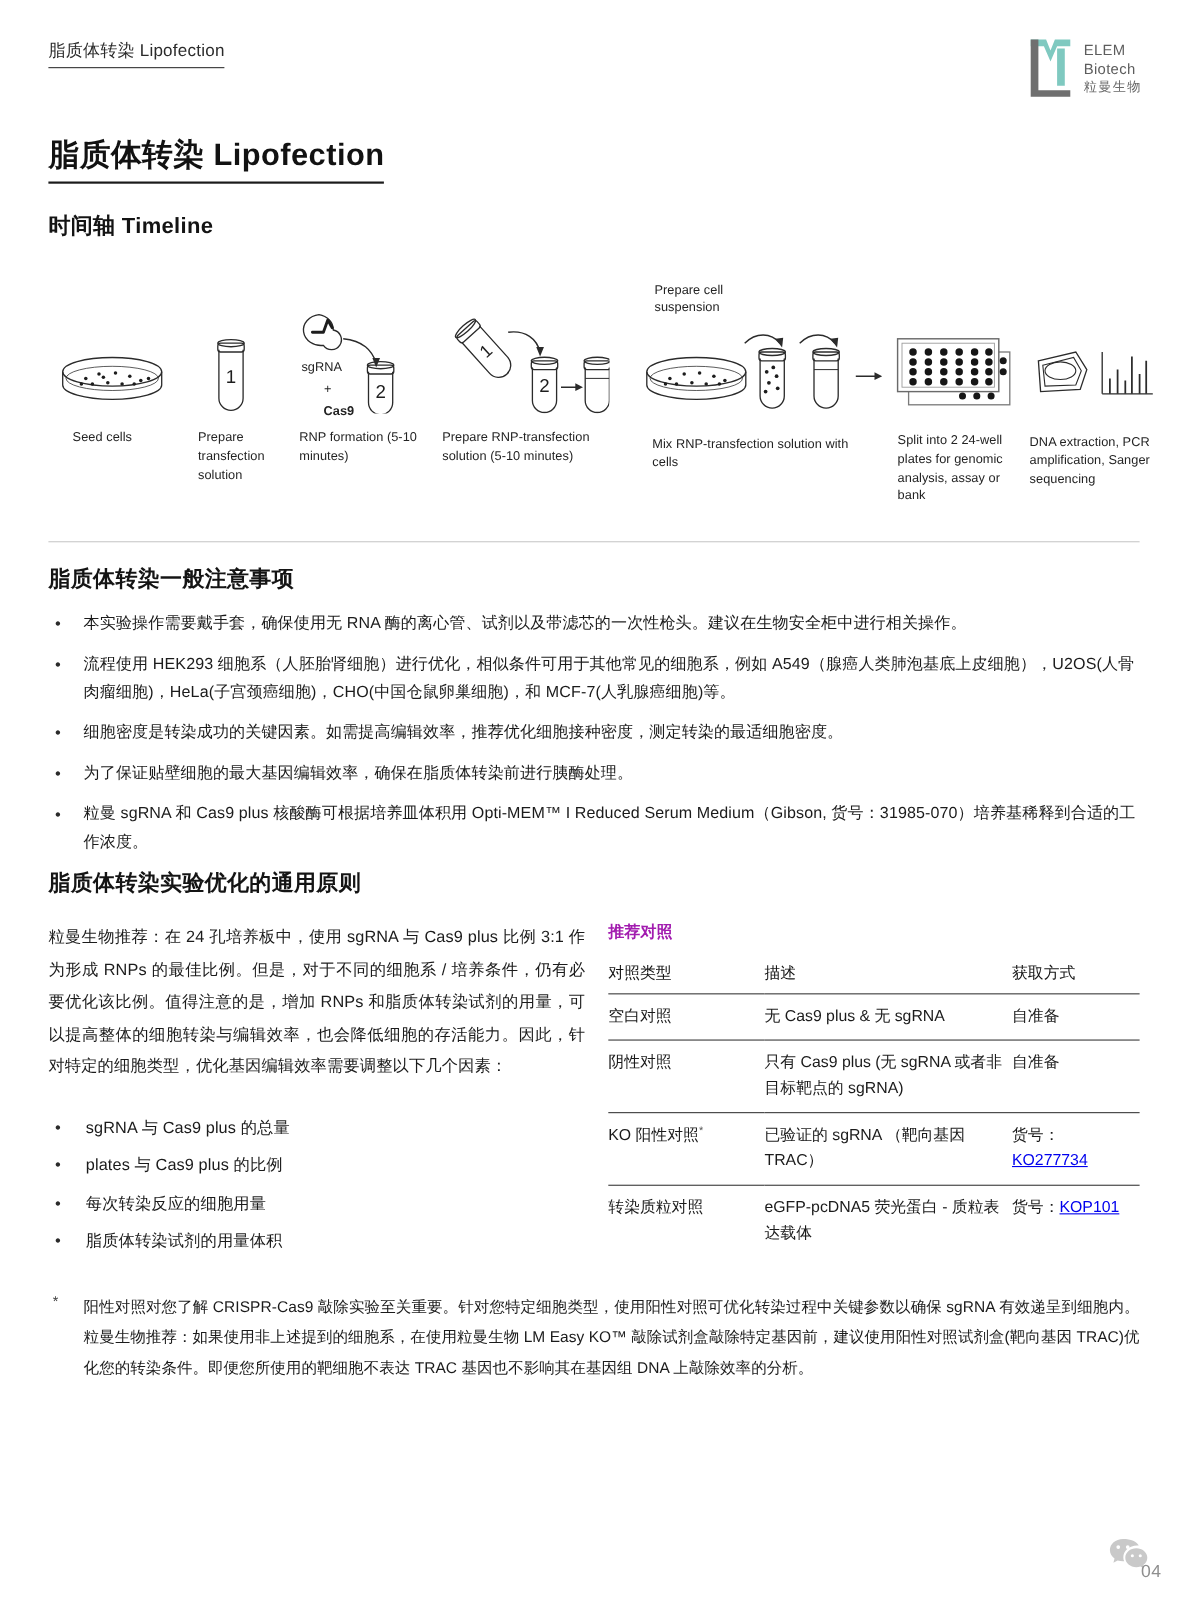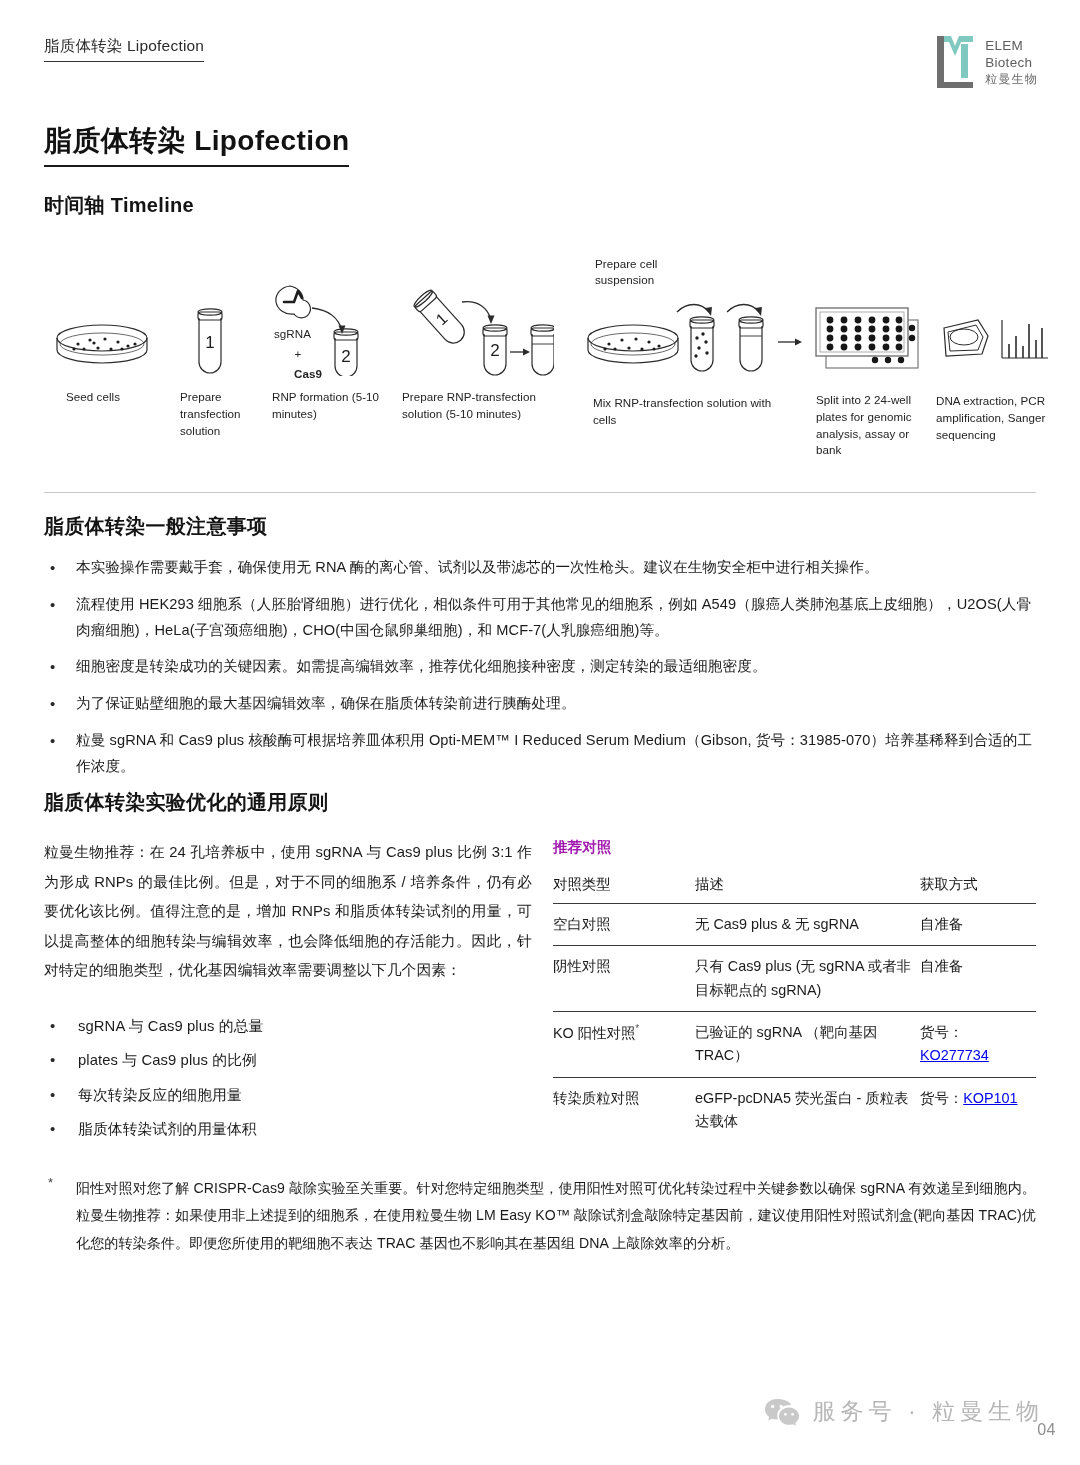--- a/index.html
+++ b/index.html
@@ -425,16 +425,15 @@
 
 <div class="footer">
   <svg class="wechat-icon" viewBox="0 0 36 30">
     <path d="M13 2 C6 2 1 6.6 1 12.2 c0 3.1 1.6 5.9 4.2 7.7 L4.2 23.6 L8 21.7 c1.5 .45 3.2 .7 5 .7 .35 0 .7 0 1-.05 C13.4 21.2 13.2 20 13.2 18.8 13.2 12.7 18.8 8 25.7 8 c.5 0 1 .03 1.5 .08 C25.8 4.4 19.9 2 13 2 Z" fill="#c9c9c9"></path>
     <circle cx="8.6" cy="9.4" r="1.7" fill="#ffffff"></circle>
     <circle cx="17.2" cy="9.4" r="1.7" fill="#ffffff"></circle>
     <path d="M35 19.2 C35 14.4 30.5 10.6 25 10.6 c-5.5 0-10 3.8-10 8.6 0 4.8 4.5 8.6 10 8.6 1.3 0 2.6-.2 3.8-.6 l3.2 1.6-.9-2.9 c2.4-1.6 3.9-3.9 3.9-6.7 Z" fill="#c9c9c9"></path>
     <circle cx="21.4" cy="17.3" r="1.4" fill="#ffffff"></circle>
     <circle cx="28.6" cy="17.3" r="1.4" fill="#ffffff"></circle>
   </svg>
-  <div class="footer-text">服务号 · 粒曼生物</div>
 </div>
 
 <div class="page-num">04</div>
 
 </body></html>

